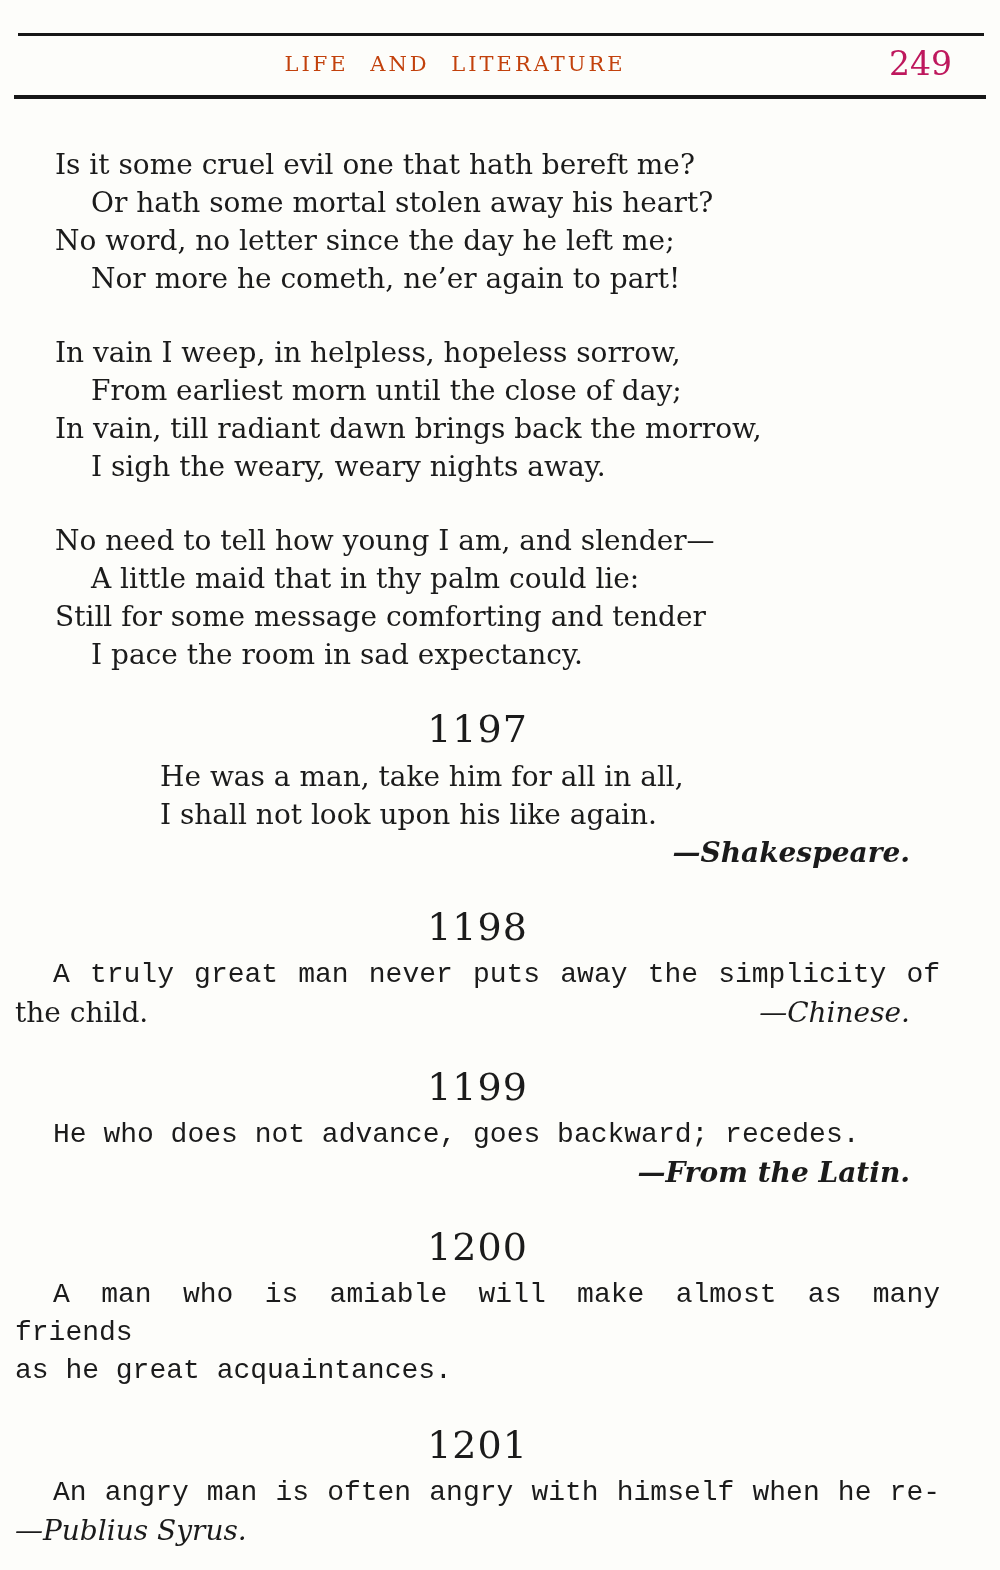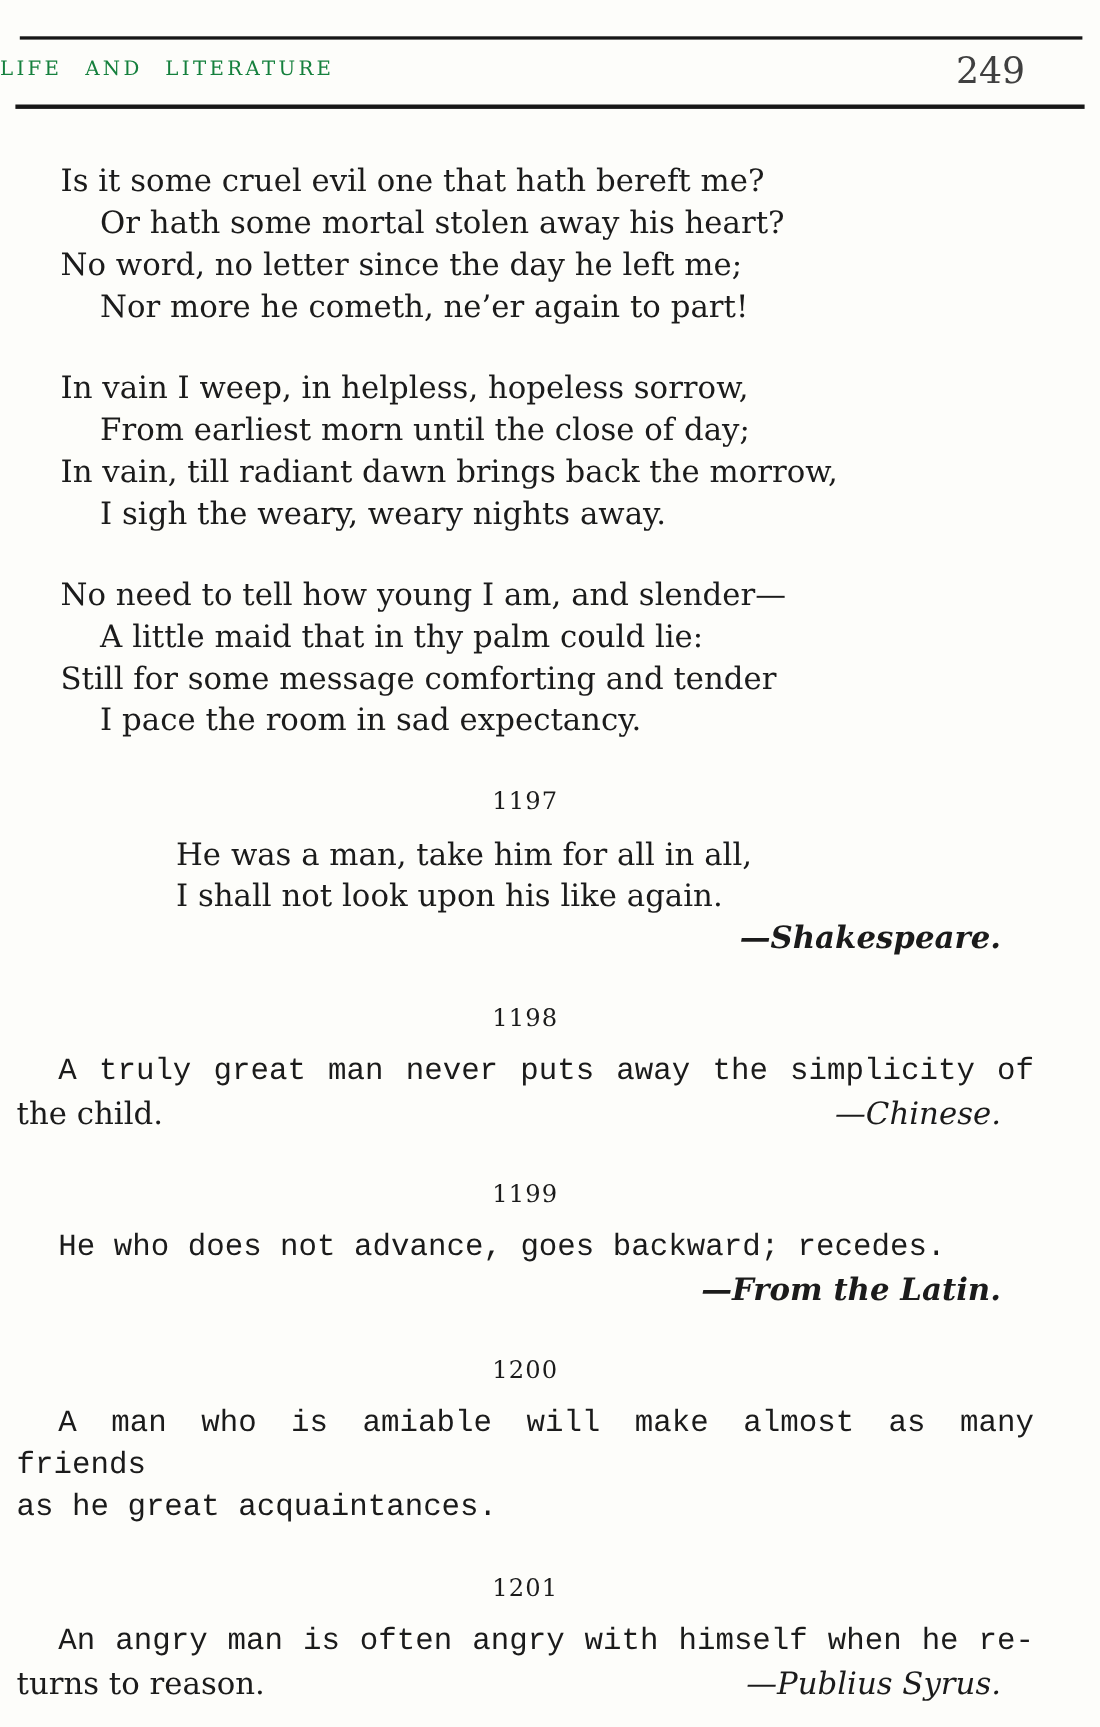--- a/index.html
+++ b/index.html
@@ -14,45 +14,45 @@
     overflow: hidden;
   }
   .rule { position: absolute; background: #171717; }
   .rule-top    { top: 33px; left: 18px; right: 16px; height: 3px; }
   .rule-header { top: 95px; left: 14px; right: 14px; height: 4px; }
 
   .page-header { position: absolute; top: 0; left: 0; right: 0; height: 95px; }
   .running-title {
     position: absolute;
     top: 52px; left: 0; right: 90px;
-    text-align: left;
-    font-size: 18px;
+    text-align: center;
+    font-size: 21px;
     letter-spacing: 3px;
     word-spacing: 12px;
-    color: #15803d;
+    color: #c2410c;
   }
   .page-number {
     position: absolute;
-    top: 44px; right: 68px;
+    top: 44px; right: 48px;
     font-size: 33px;
-    color: #404040;
+    color: #be185d;
     text-align: right;
   }
 
   .body { padding: 146px 60px 0 15px; font-size: 28px; line-height: 38px; }
 
   .poem { margin-left: 40px; }
   .stanza { margin: 0; }
   .stanza + .stanza { margin-top: 36px; }
   .pline { margin: 0; white-space: nowrap; }
   .pline.indent { padding-left: 36px; }
 
   .qnum {
     margin: 36px 0 10px 0;
-    font-size: 22px;
+    font-size: 38px;
     font-weight: 400;
     text-align: center;
     letter-spacing: 1px;
     line-height: 38px;
   }
 
   .verse-block { margin-left: 145px; }
   .vline { margin: 0; white-space: nowrap; }
 
   .prose-line { margin: 0; font-family: Liberation Mono, monospace; }
@@ -138,19 +138,18 @@
     <section class="quote">
       <h2 class="qnum">1200</h2>
       <p class="prose-line justify-full indent-first">A man who is amiable will make almost as many friends</p>
       <p class="prose-line">as he great acquaintances.</p>
     </section>
 
     <section class="quote">
       <h2 class="qnum">1201</h2>
       <p class="prose-line justify-full indent-first">An angry man is often angry with himself when he re-</p>
       <div class="last-line-row">
-        <span>turns to reason.</span>
         <span class="attribution-inline">—Publius Syrus.</span>
       </div>
     </section>
 
   </main>
 </div>
 
 </body></html>

